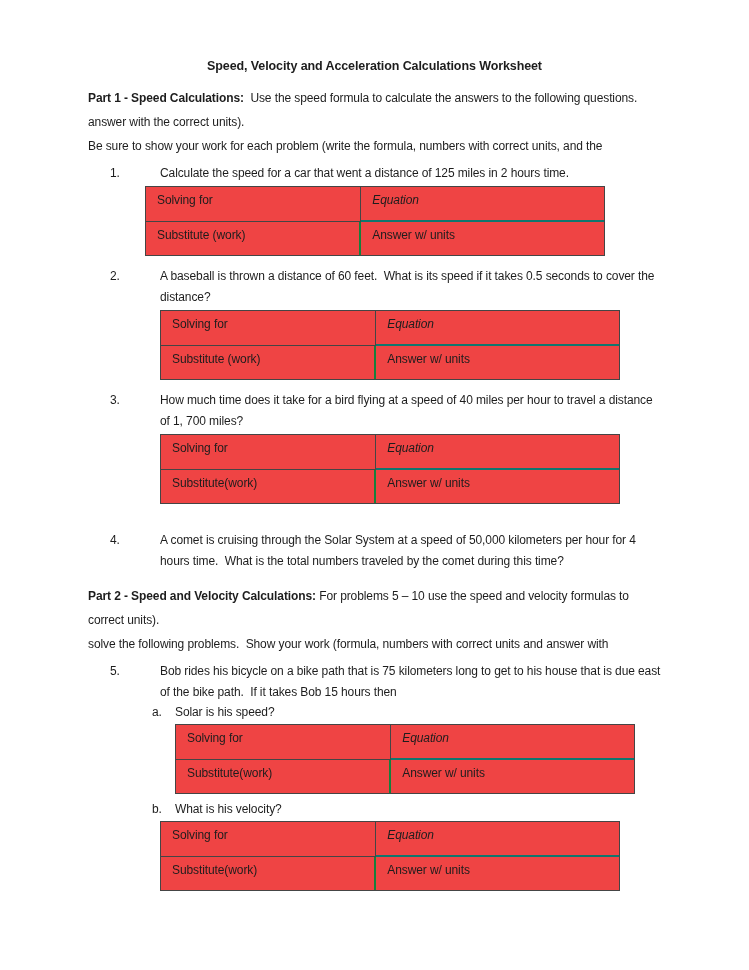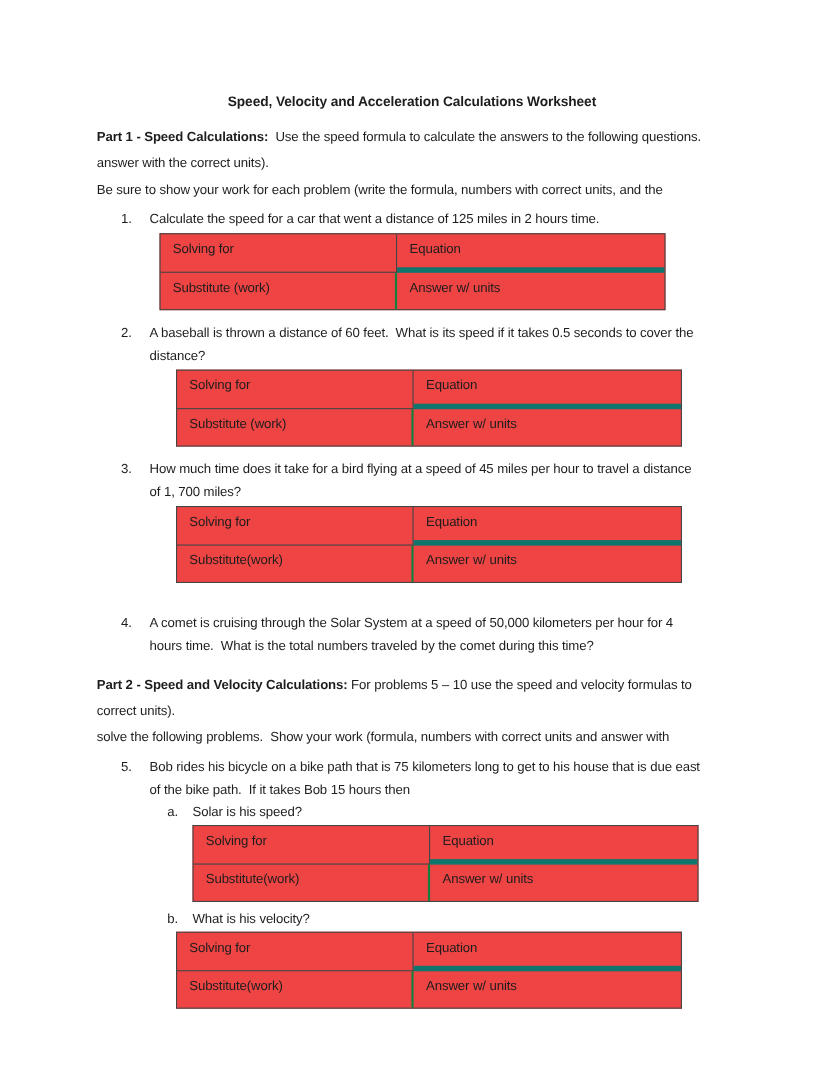--- a/index.html
+++ b/index.html
@@ -12,21 +12,21 @@
     position: relative;
     width: 749px;
     height: 970px;
     background: #ffffff;
     font-family: "Liberation Sans", sans-serif;
     font-size: 12px;
     color: #1d1d1d;
     letter-spacing: -0.1px;
   }
   .title {
-    padding-top: 85px;
+    padding-top: 59px;
     text-align: center;
     font-weight: bold;
     font-size: 12.5px;
     white-space: pre;
   }
   .content {
     padding-left: 88px;
     padding-right: 40px;
   }
   .part-intro {
@@ -48,20 +48,21 @@
   .q5 { margin-top: 5px; }
   .qnum {
     flex: none;
     width: 26px;
     line-height: 21px;
   }
   .qbody { flex: 1 1 auto; min-width: 0; }
   .qbody > .line {
     line-height: 21px;
     white-space: pre;
+    margin-left: 24px;
   }
   .subq {
     display: flex;
     margin-left: 16px;
     line-height: 19px;
   }
   .subnum { flex: none; width: 23px; }
   .subq .line { white-space: pre; }
   .wtable {
     display: grid;
@@ -77,21 +78,21 @@
   .t3  { margin-left: 24px; }
   .t5a { margin-left: 39px; }
   .t5b { margin-left: 24px; }
   .cell {
     padding: 6px 0 0 11px;
     line-height: 14px;
     white-space: pre;
     overflow: hidden;
   }
   .c-tl { border-right: 1px solid #454545; border-bottom: 1px solid #454545; }
-  .c-tr { border-bottom: 5px solid #0f766e; }
+  .c-tr { border-bottom: 2px solid #0f766e; font-style: italic; }
   .c-bl { border-right: 2px solid #15803d; }
 </style>
 </head>
 <body>
 
 <div class="page">
 
   <div class="title">Speed, Velocity and Acceleration Calculations Worksheet</div>
 
   <div class="content">
@@ -125,21 +126,21 @@
           <div class="cell c-tr">Equation</div>
           <div class="cell c-bl">Substitute (work)</div>
           <div class="cell c-br">Answer w/ units</div>
         </div>
       </div>
     </div>
 
     <div class="question q3">
       <span class="qnum">3.</span>
       <div class="qbody">
-        <div class="line">How much time does it take for a bird flying at a speed of 45 miles per hour to travel a distance</div>
+        <div class="line">How much time does it take for a bird flying at a speed of 40 miles per hour to travel a distance</div>
         <div class="line">of 1, 700 miles?</div>
         <div class="wtable t3">
           <div class="cell c-tl">Solving for</div>
           <div class="cell c-tr">Equation</div>
           <div class="cell c-bl">Substitute(work)</div>
           <div class="cell c-br">Answer w/ units</div>
         </div>
       </div>
     </div>
 

